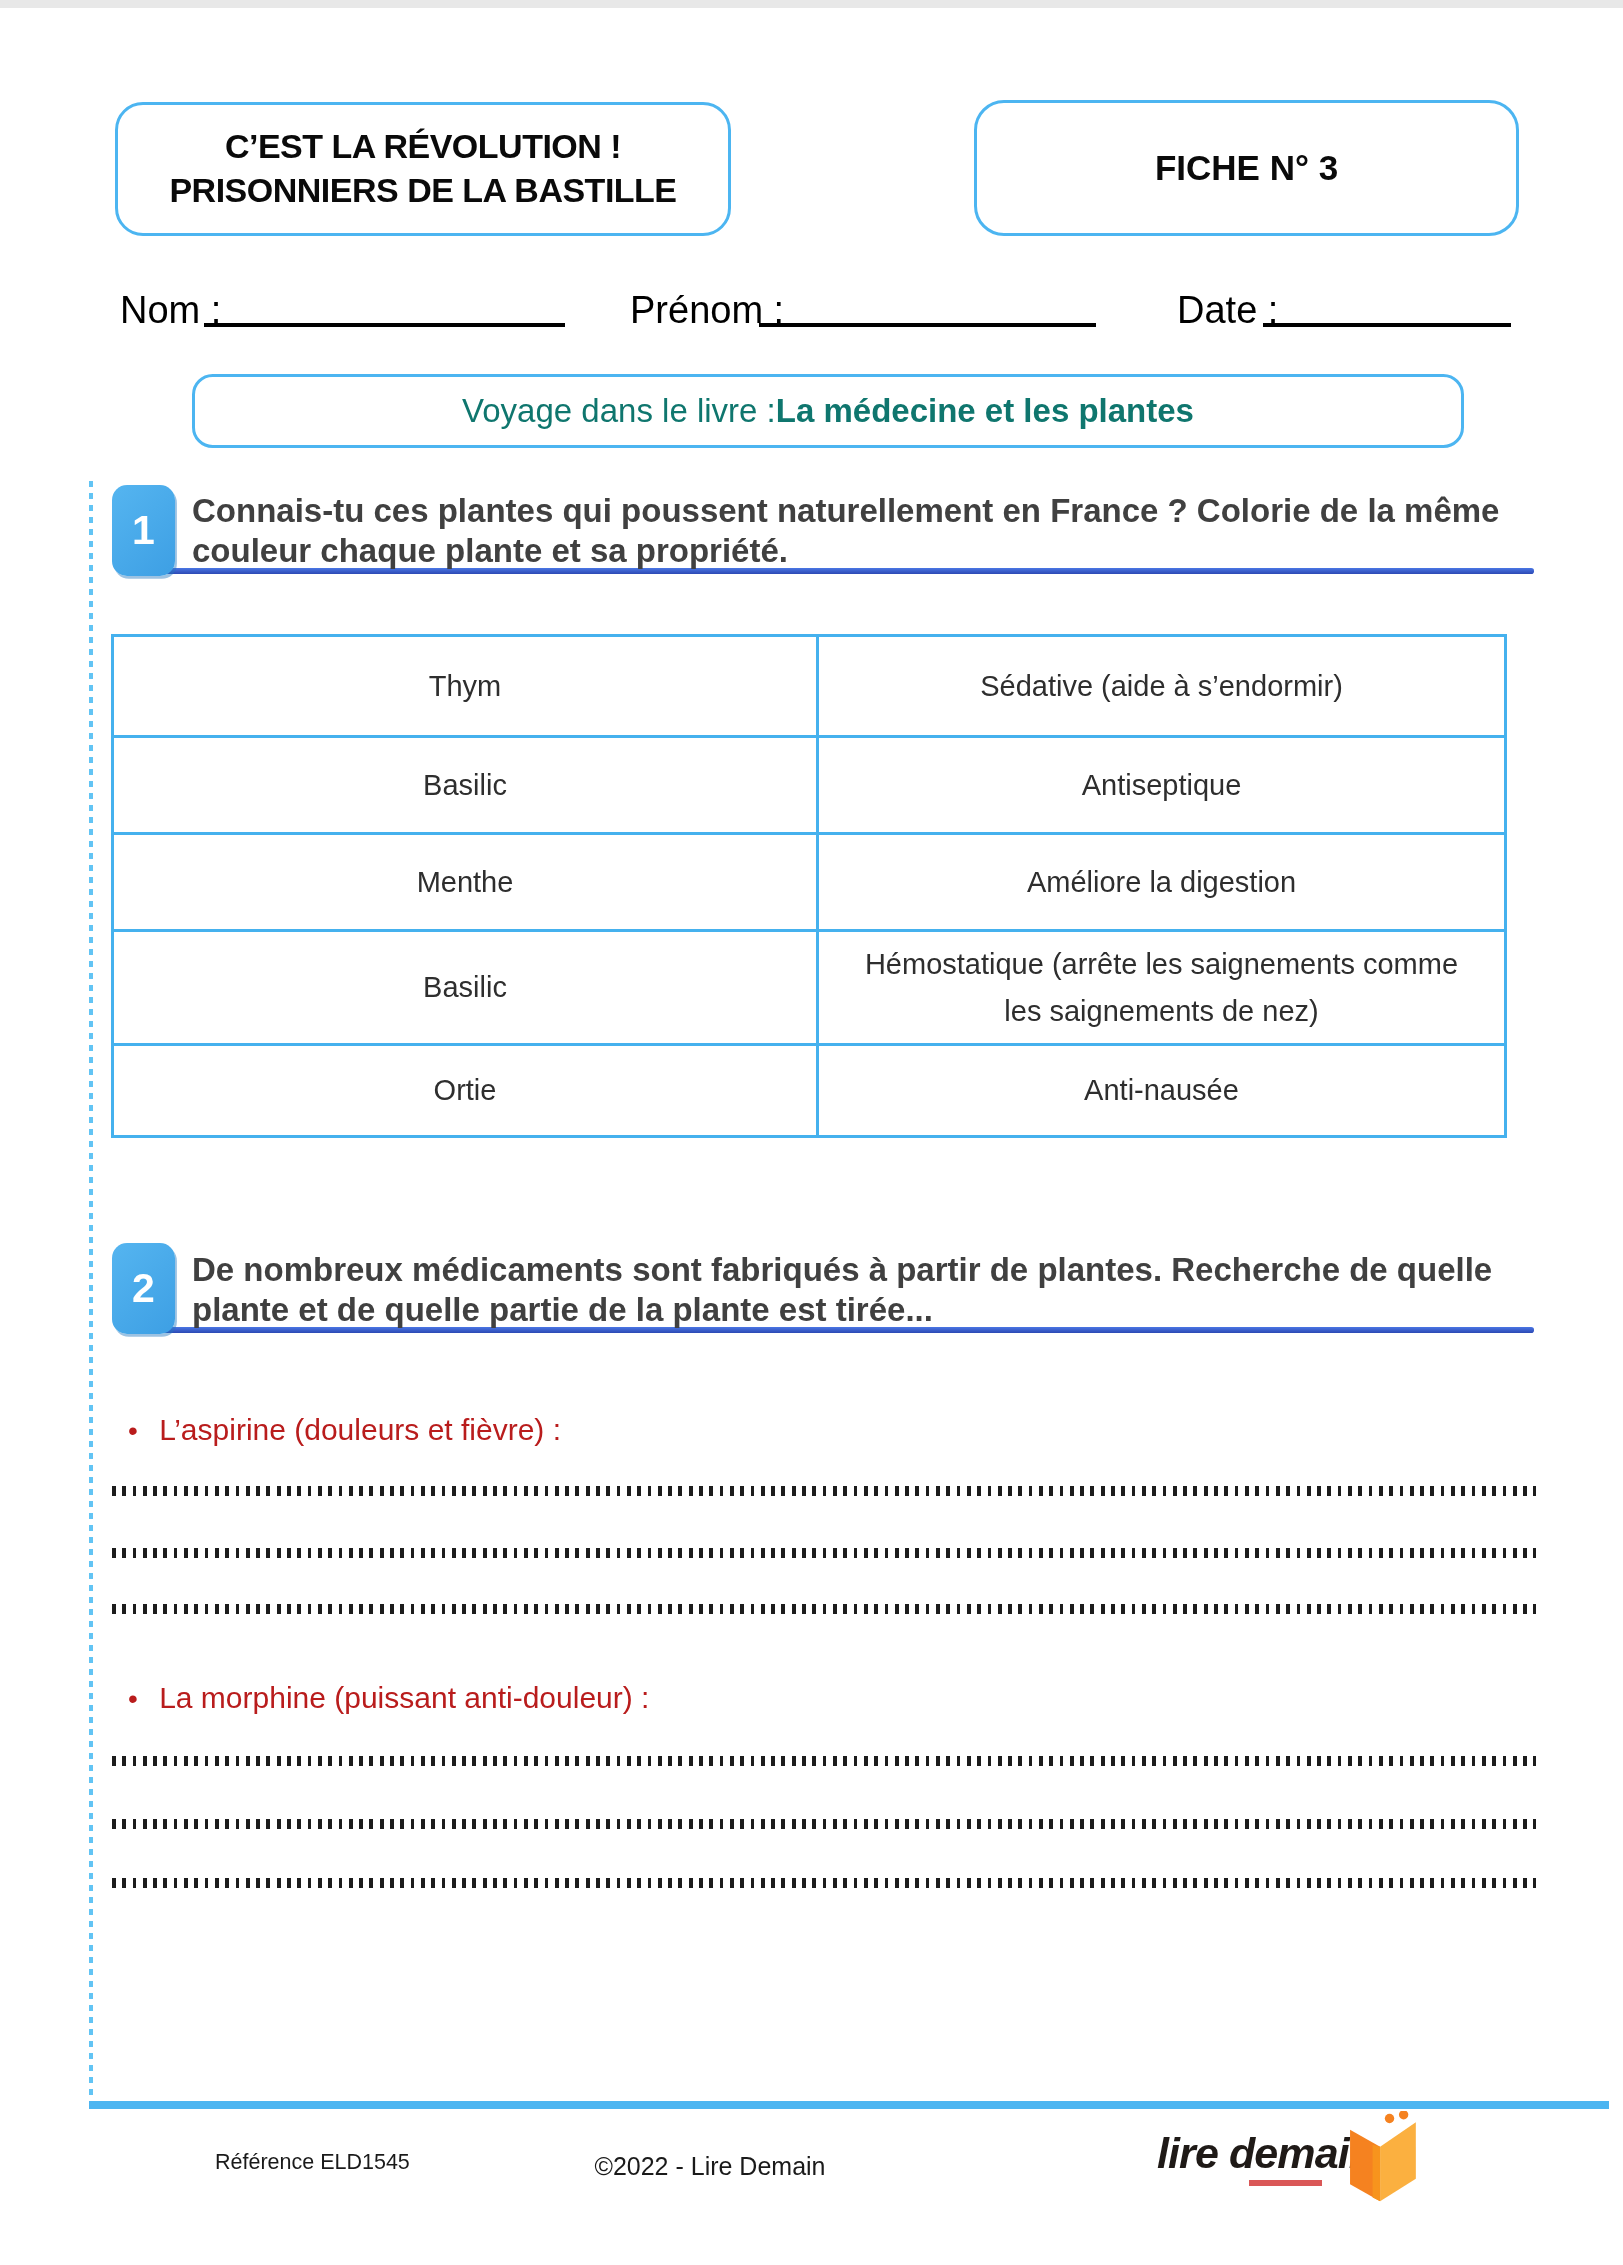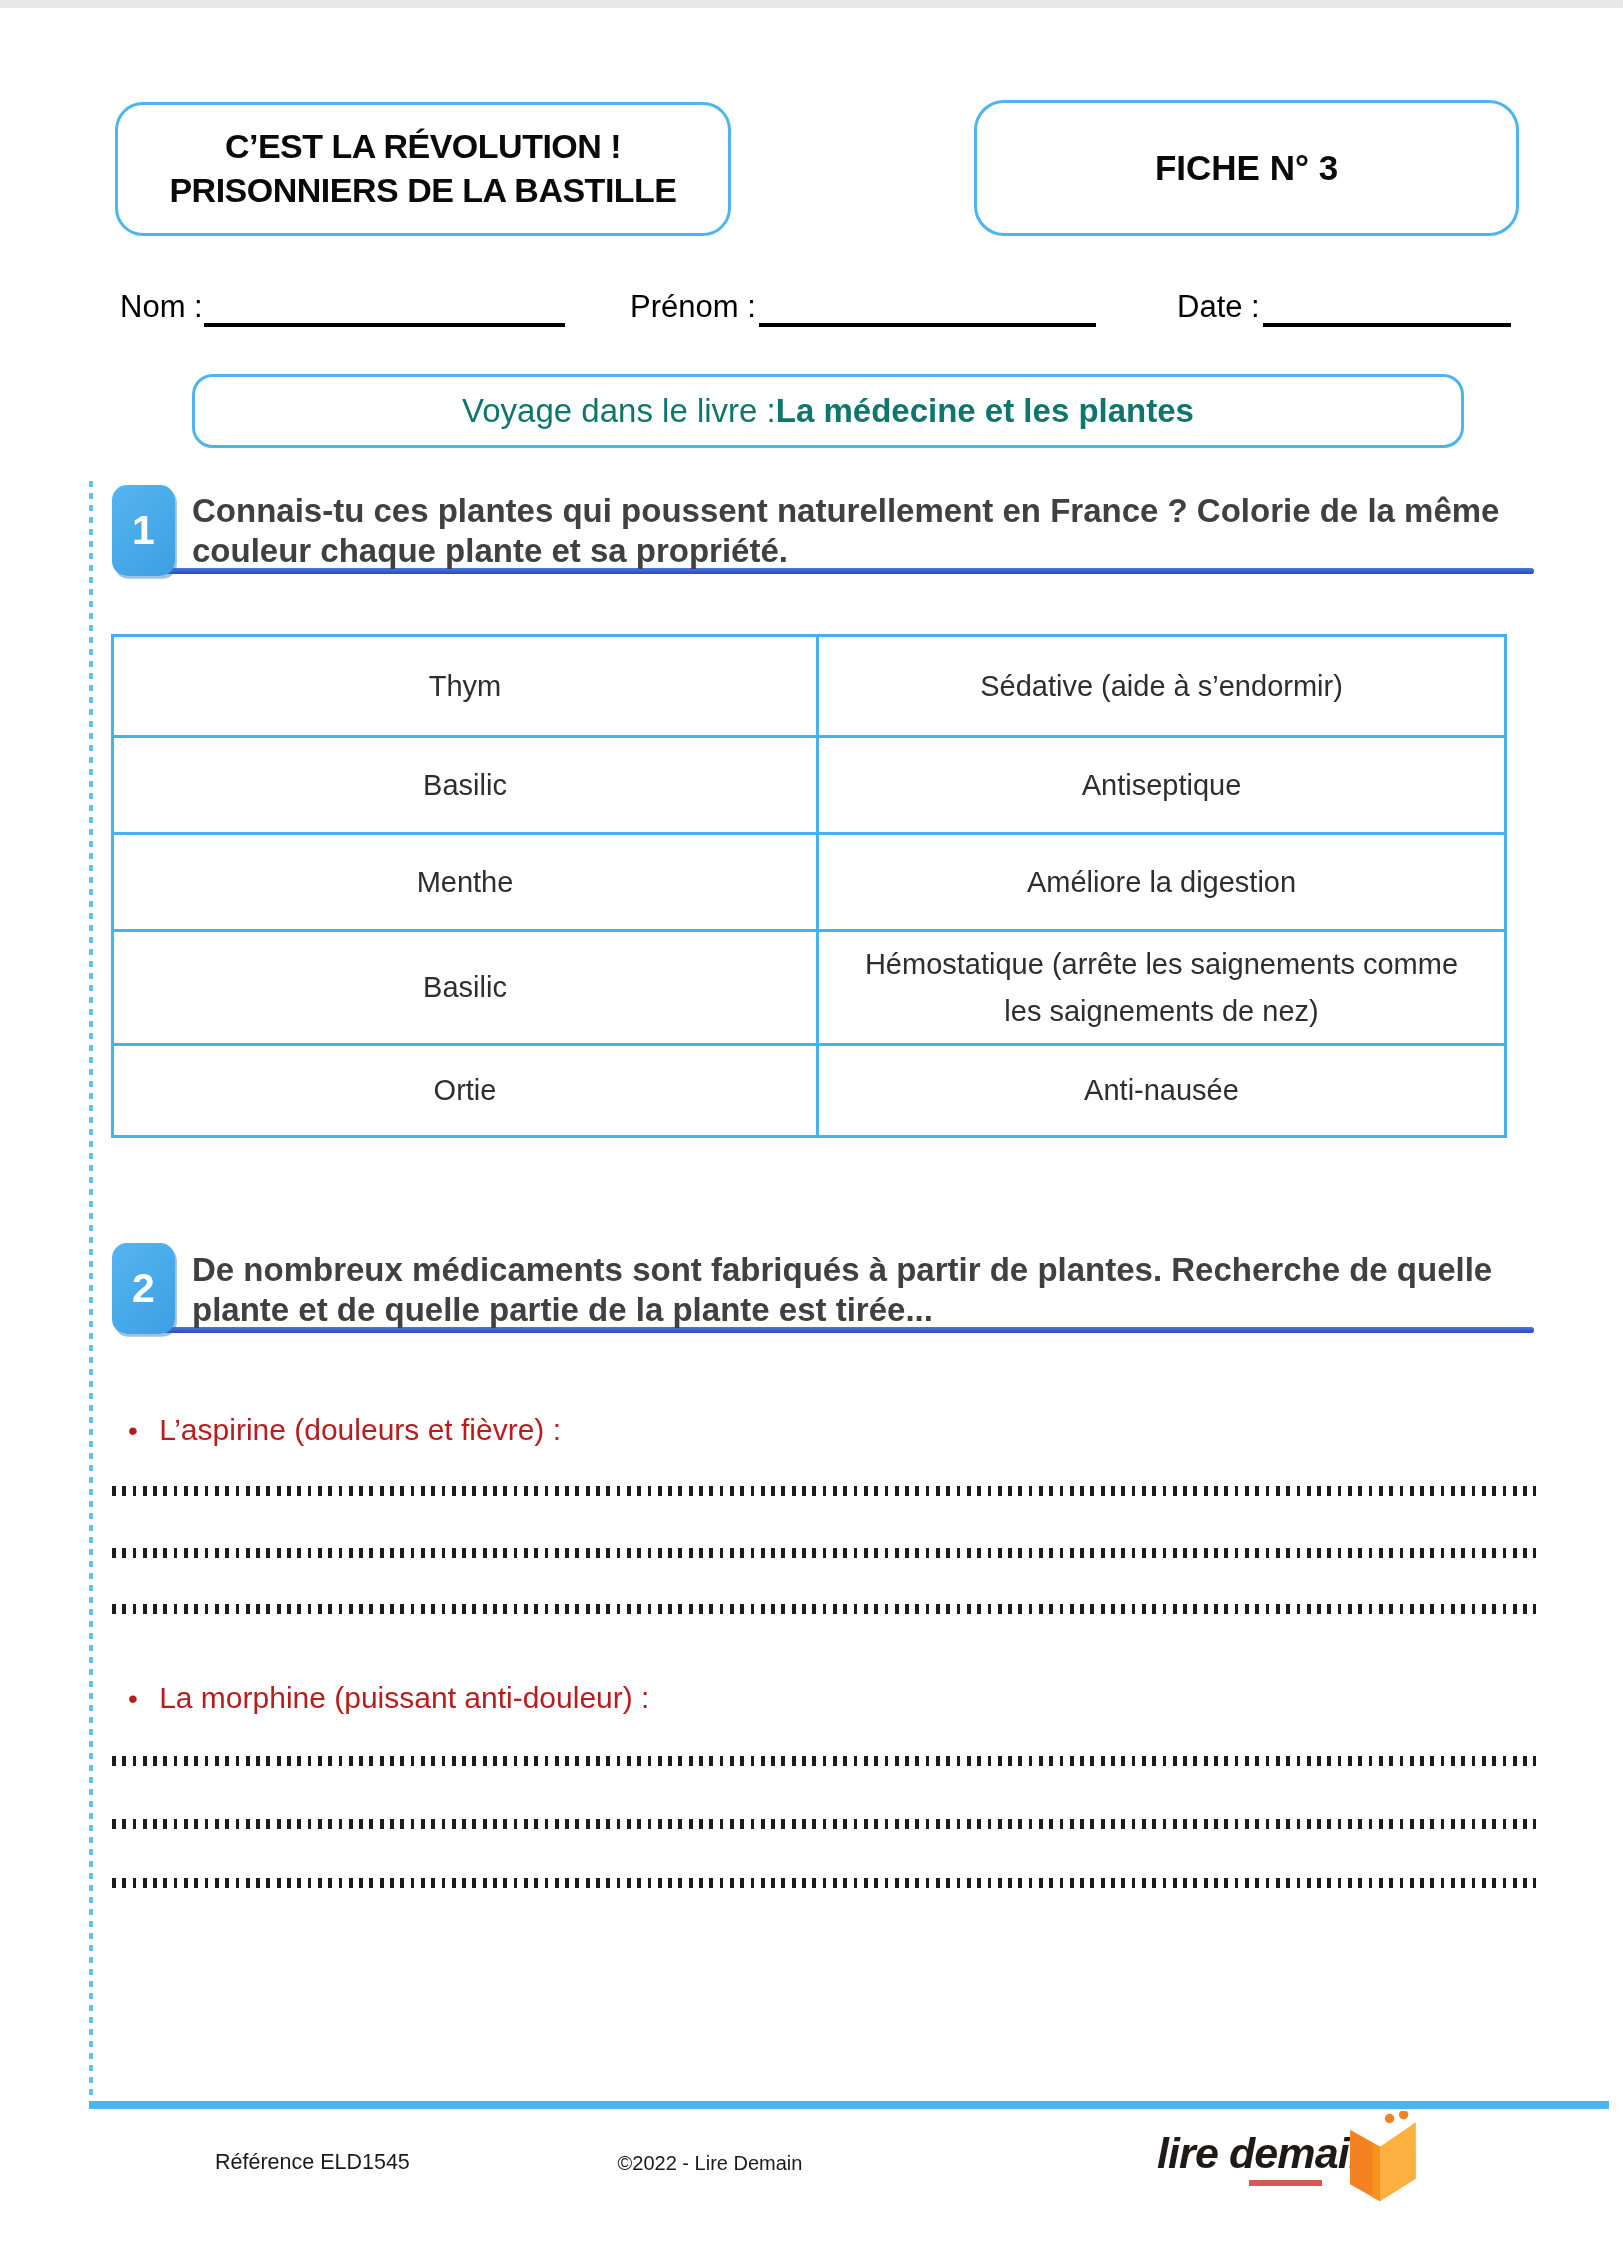--- a/index.html
+++ b/index.html
@@ -19,21 +19,21 @@
   }
   .title-box .line { font-size:34px; font-weight:bold; color:#0a0a0a; letter-spacing:-0.5px; line-height:1.28; }
   .fiche-box {
     position:absolute; left:974px; top:92px; width:545px; height:136px;
     border:3.7px solid #4cb5f1; border-radius:30px;
     display:flex; align-items:center; justify-content:center;
   }
   .fiche-box .line { font-size:35px; font-weight:bold; color:#0a0a0a; }
 
   
-  .identity { position:absolute; left:120px; top:281px; width:1387px; height:47px; font-size:31px; color:#000; }
+  .identity { position:absolute; left:120px; top:281px; width:1387px; height:47px; font-size:38px; color:#000; }
   .identity .lbl { display:inline-block; }
   .id-nom   { position:absolute; left:0; top:0; }
   .id-line-nom    { position:absolute; left:84px;  top:34px; width:361px; border-bottom:4.7px solid #000; }
   .id-prenom{ position:absolute; left:510px; top:0; }
   .id-line-prenom { position:absolute; left:639px; top:34px; width:337px; border-bottom:4.7px solid #000; }
   .id-date  { position:absolute; left:1057px; top:0; }
   .id-line-date   { position:absolute; left:1143px; top:34px; width:248px; border-bottom:4.7px solid #000; }
 
   
   .banner {
@@ -94,21 +94,21 @@
 
   
   .margin-dots {
     position:absolute; left:89px; top:473px; width:3.7px; height:1622px;
     background-image:repeating-linear-gradient(180deg,#62c4f4 0 5.6px,transparent 5.6px 12px);
   }
 
   
   .footer-rule { position:absolute; left:89px; top:2093px; width:1520px; height:7.5px; background:#4cb5f1; }
   .footer-ref { position:absolute; left:215px; top:2142px; font-size:21.5px; color:#1a1a1a; }
-  .footer-copy { position:absolute; left:0; top:2144px; width:1420px; text-align:center; font-size:20px; color:#1a1a1a; }
+  .footer-copy { position:absolute; left:0; top:2144px; width:1420px; text-align:center; font-size:25px; color:#1a1a1a; }
   .logo { position:absolute; left:1157px; top:2110px; width:272px; height:94px; }
   .logo-text {
     position:absolute; left:0; top:11.2px; font-size:43px; font-weight:bold; font-style:italic;
     color:#1f1a17; letter-spacing:-0.9px;
   }
   .logo-sub { position:absolute; left:92px; top:62px; width:73px; height:5.6px; background:#d43a3a; opacity:.85; }
   .logo-icon { position:absolute; left:178px; top:-7.5px; }
 </style>
 </head>
 <body>

